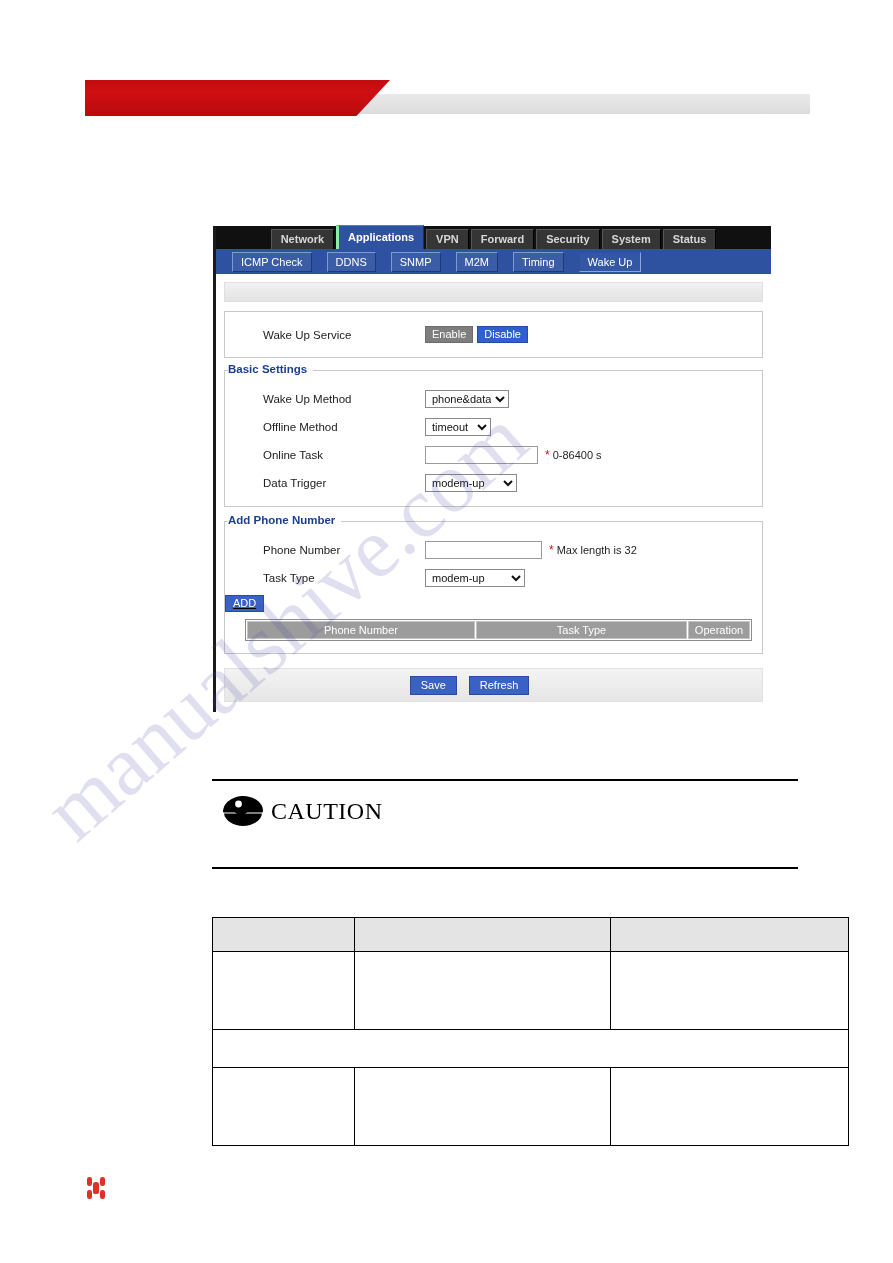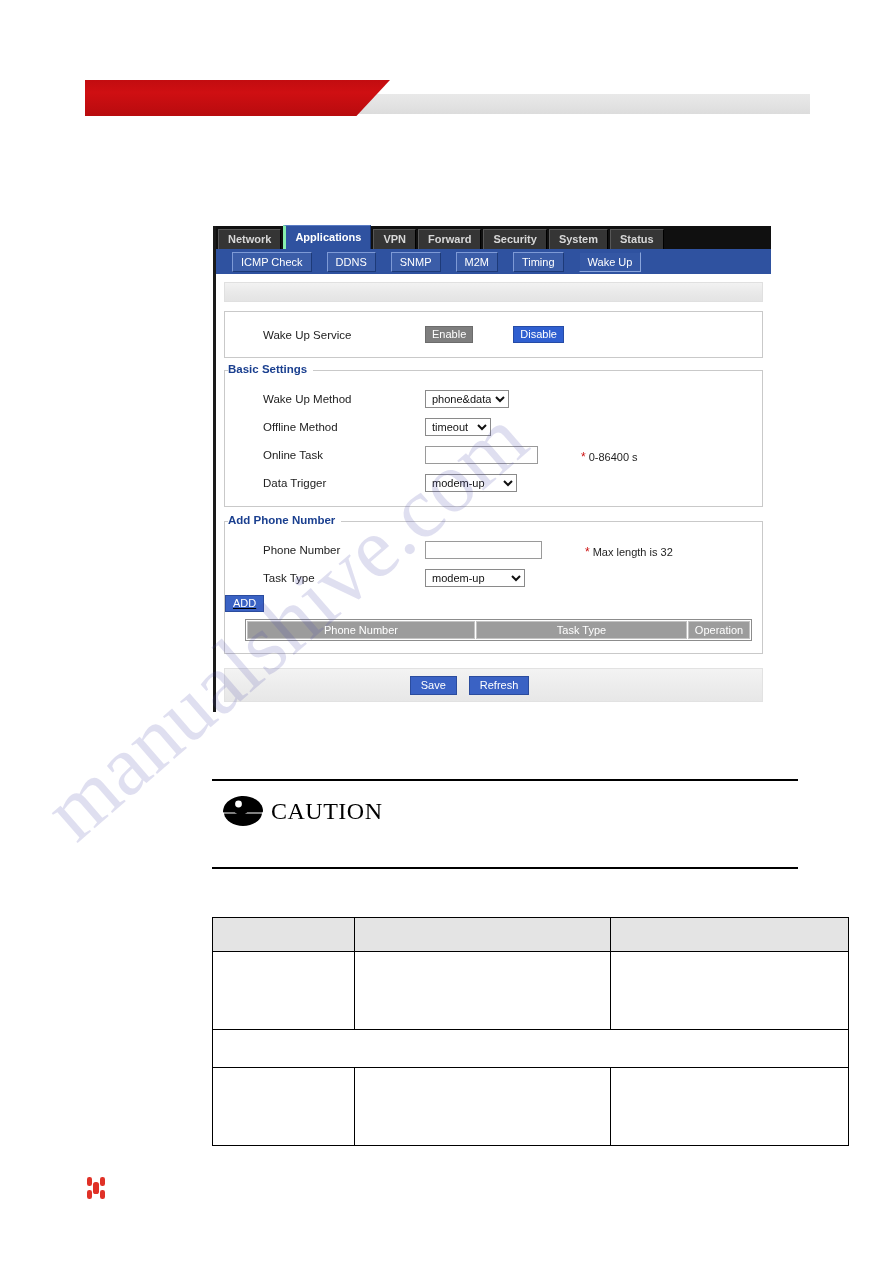--- a/index.html
+++ b/index.html
@@ -46,20 +46,21 @@
   }
 
   
   #main-nav {
     height: 23px;
     background: #101010;
     display: flex;
     align-items: flex-end;
     padding-left: 2px;
     box-sizing: border-box;
+    justify-content: center;
   }
   .main-tab {
     height: 19px;
     line-height: 19px;
     margin-right: 2px;
     padding: 0 9px;
     font-size: 11px;
     font-weight: bold;
     color: #d8d8d8;
     background: #353535;
@@ -141,21 +142,21 @@
   }
   .form-row:last-child { margin-bottom: 0; }
   .field-label {
     width: 200px;
     padding-left: 38px;
     box-sizing: border-box;
     font-size: 11.5px;
     color: #222222;
     white-space: nowrap;
   }
-  .field-control { display: flex; align-items: flex-end; gap: 36px; }
+  .field-control { display: flex; align-items: center; }
 
   .toggle-btn {
     font-size: 11px;
     color: #ffffff;
     padding: 1px 6px 2px 6px;
     margin-right: 4px;
     border: 1px solid #7f7f7f;
     cursor: pointer;
     white-space: nowrap;
   }

